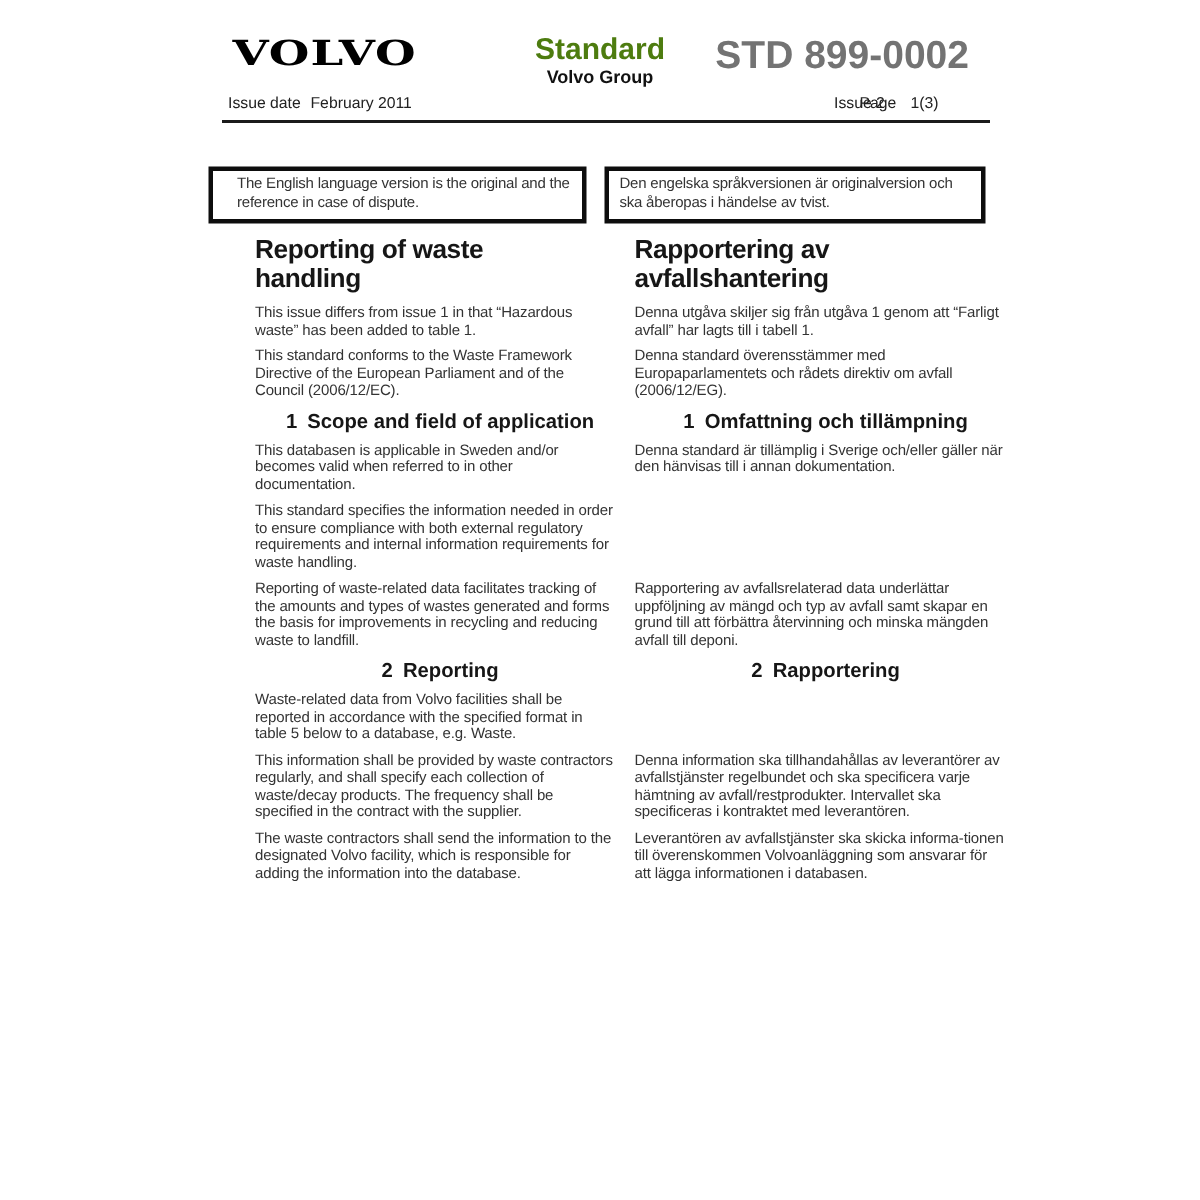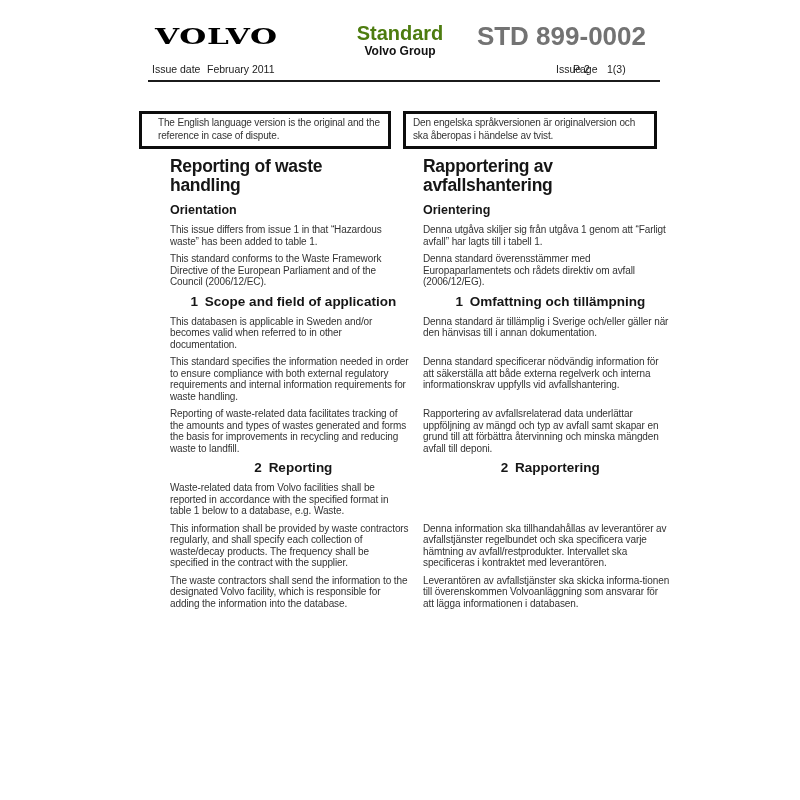--- a/index.html
+++ b/index.html
@@ -68,24 +68,20 @@
     <div class="dbox dbox-sv">Den engelska språkversionen är originalversion och ska åberopas i händelse av tvist.</div>
   </div>
 
   <div class="content">
 
     <div class="row row-title">
       <div>Reporting of waste handling</div>
       <div>Rapportering av avfallshantering</div>
     </div>
 
-    <div class="row row-h3">
-      <div>Orientation</div>
-      <div>Orientering</div>
-    </div>
 
     <div class="row row-p">
       <div>This issue differs from issue 1 in that “Hazardous waste” has been added to table 1.</div>
       <div>Denna utgåva skiljer sig från utgåva 1 genom att “Farligt avfall” har lagts till i tabell 1.</div>
     </div>
 
     <div class="row row-p">
       <div>This standard conforms to the Waste Framework Directive of the European Parliament and of the Council (2006/12/EC).</div>
       <div>Denna standard överensstämmer med Europaparlamentets och rådets direktiv om avfall (2006/12/EG).</div>
     </div>
@@ -95,35 +91,34 @@
       <div><span class="h2num">1</span><span>Omfattning och tillämpning</span></div>
     </div>
 
     <div class="row row-p">
       <div>This databasen is applicable in Sweden and/or becomes valid when referred to in other documentation.</div>
       <div>Denna standard är tillämplig i Sverige och/eller gäller när den hänvisas till i annan dokumentation.</div>
     </div>
 
     <div class="row row-p">
       <div>This standard specifies the information needed in order to ensure compliance with both external regulatory requirements and internal information requirements for waste handling.</div>
-      <div>Denna standard specificerar nödvändig information för att säkerställa att både externa regelverk och interna informationskrav uppfylls vid avfallshantering.</div>
     </div>
 
     <div class="row row-p">
       <div>Reporting of waste-related data facilitates tracking of the amounts and types of wastes generated and forms the basis for improvements in recycling and reducing waste to landfill.</div>
       <div>Rapportering av avfallsrelaterad data underlättar uppföljning av mängd och typ av avfall samt skapar en grund till att förbättra återvinning och minska mängden avfall till deponi.</div>
     </div>
 
     <div class="row row-h2">
       <div><span class="h2num">2</span><span>Reporting</span></div>
       <div><span class="h2num">2</span><span>Rapportering</span></div>
     </div>
 
     <div class="row row-p">
-      <div>Waste-related data from Volvo facilities shall be reported in accordance with the specified format in table 1 below to a database, e.g. Waste.</div>
+      <div>Waste-related data from Volvo facilities shall be reported in accordance with the specified format in table 5 below to a database, e.g. Waste.</div>
     </div>
 
     <div class="row row-p">
       <div>This information shall be provided by waste contractors regularly, and shall specify each collection of waste/decay products. The frequency shall be specified in the contract with the supplier.</div>
       <div>Denna information ska tillhandahållas av leverantörer av avfallstjänster regelbundet och ska specificera varje hämtning av avfall/restprodukter. Intervallet ska specificeras i kontraktet med leverantören.</div>
     </div>
 
     <div class="row row-p">
       <div>The waste contractors shall send the information to the designated Volvo facility, which is responsible for adding the information into the database.</div>
       <div>Leverantören av avfallstjänster ska skicka informa-tionen till överenskommen Volvoanläggning som ansvarar för att lägga informationen i databasen.</div>

